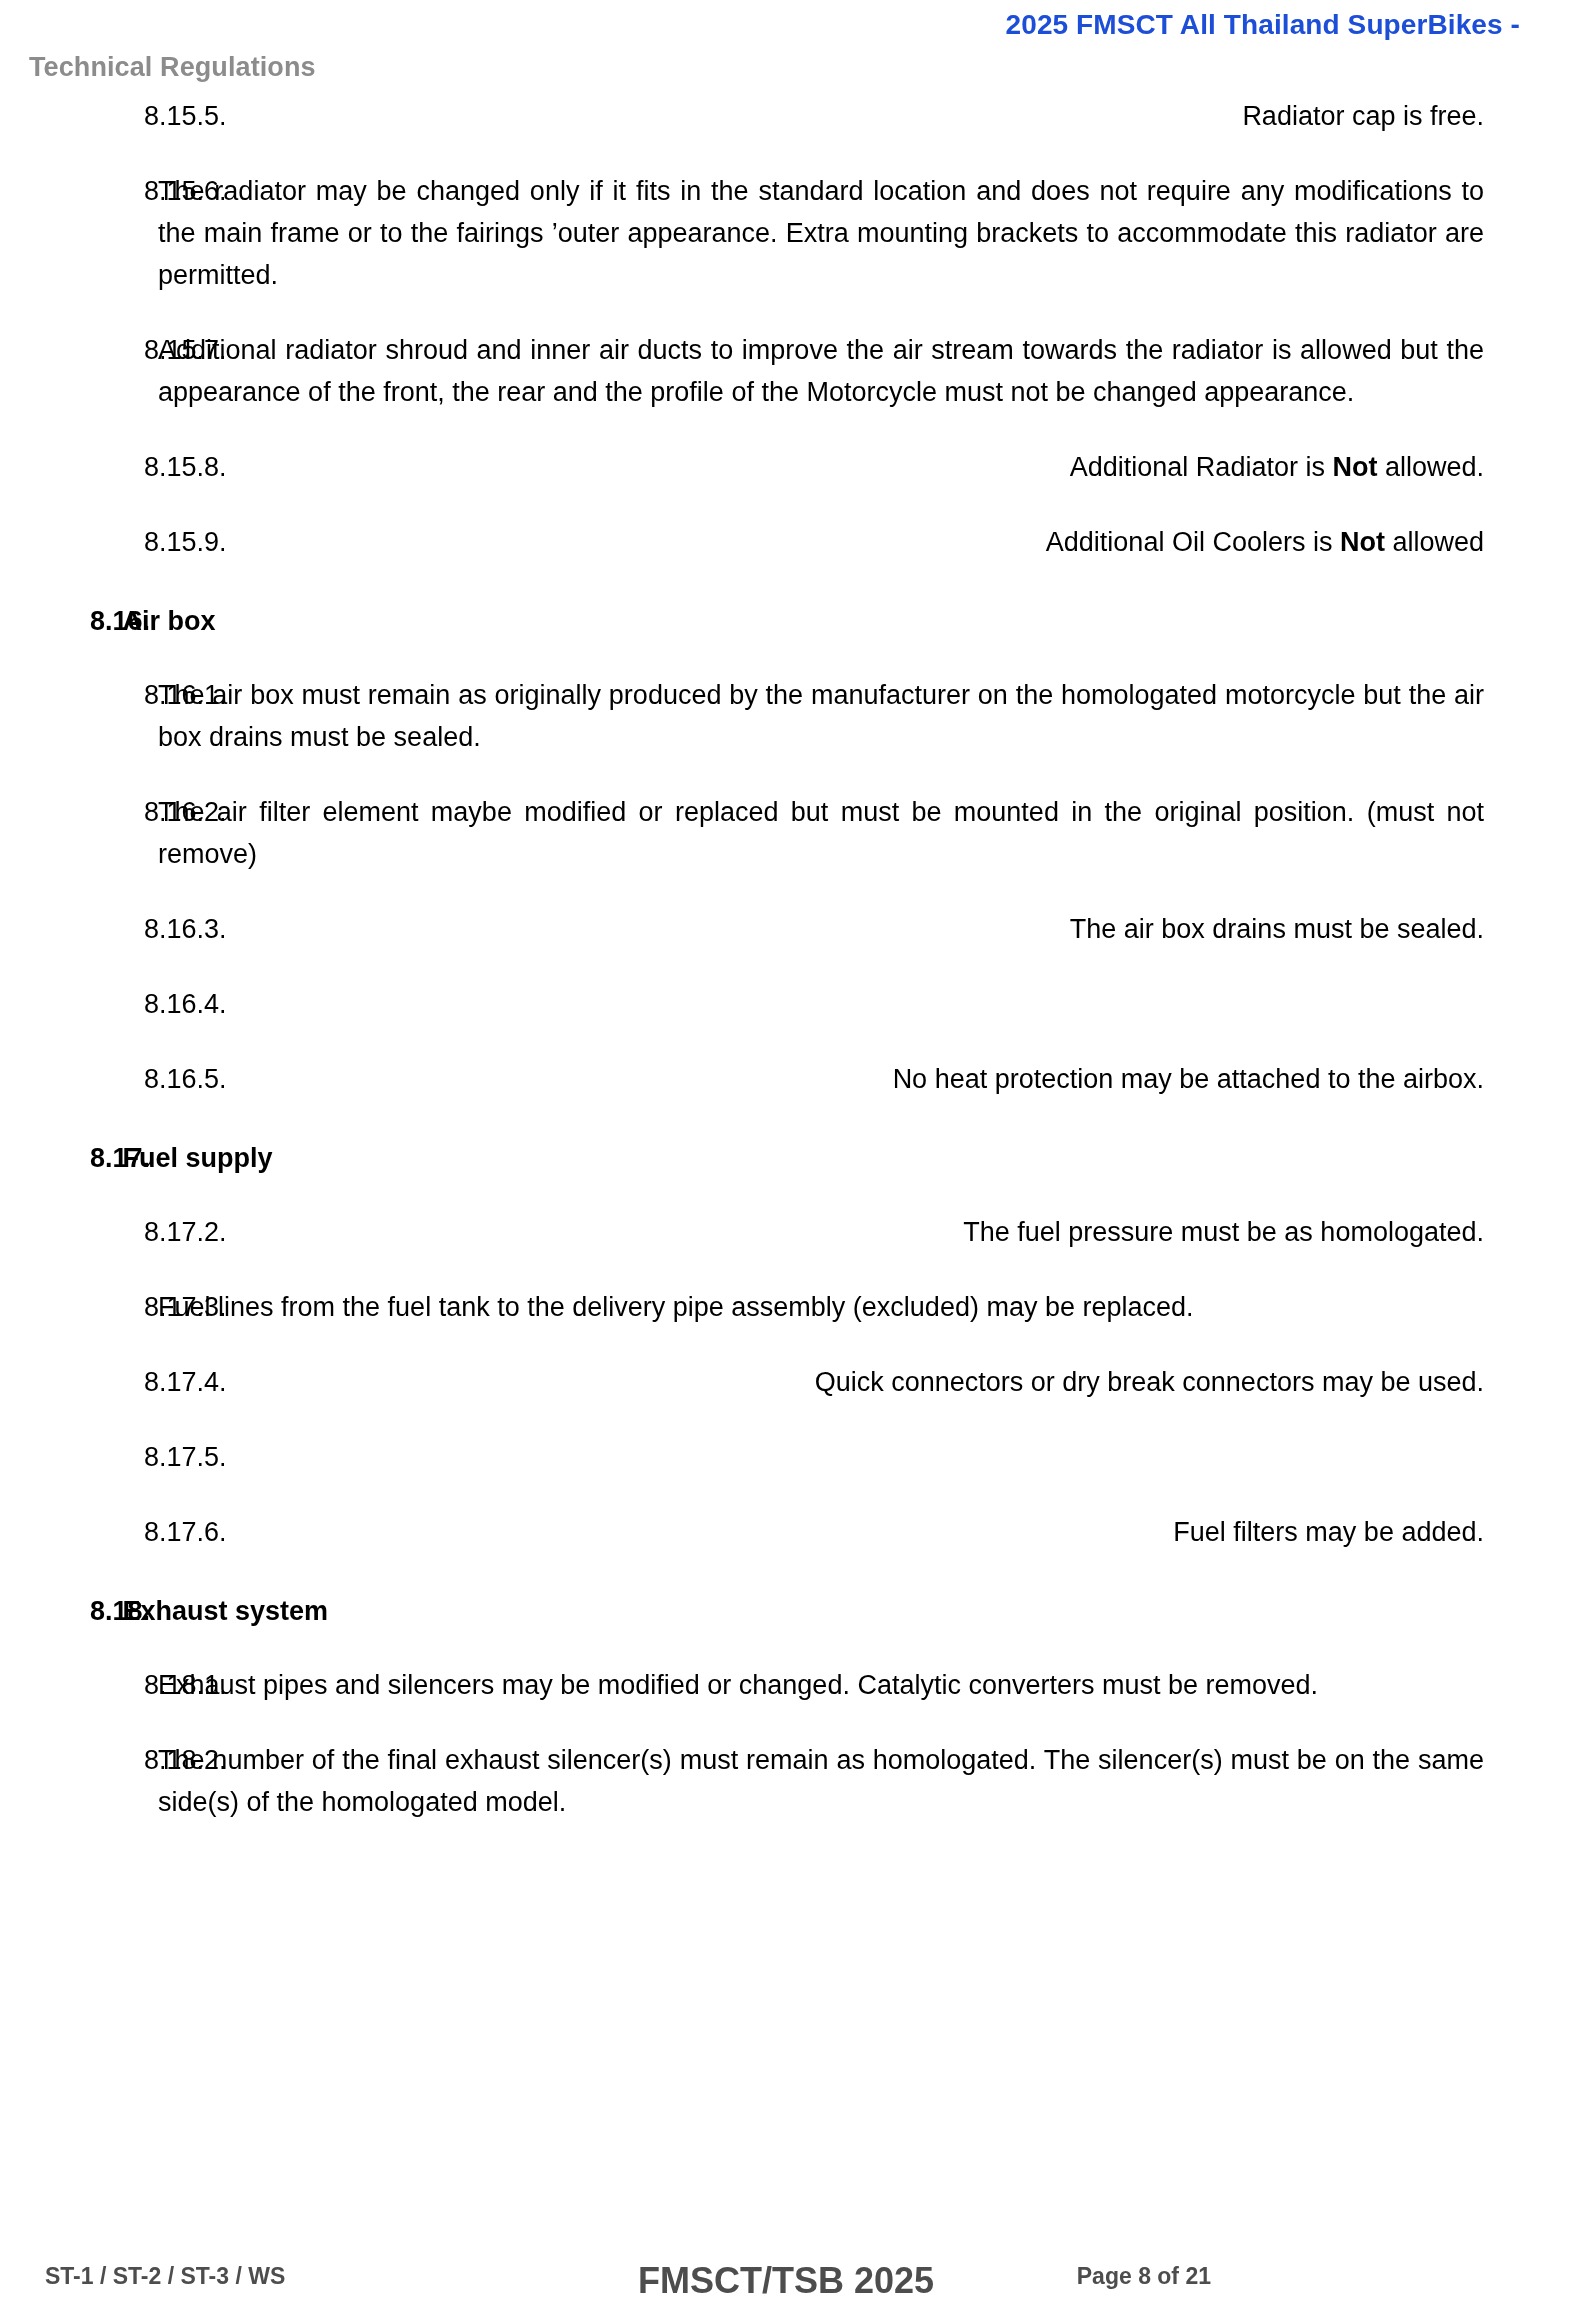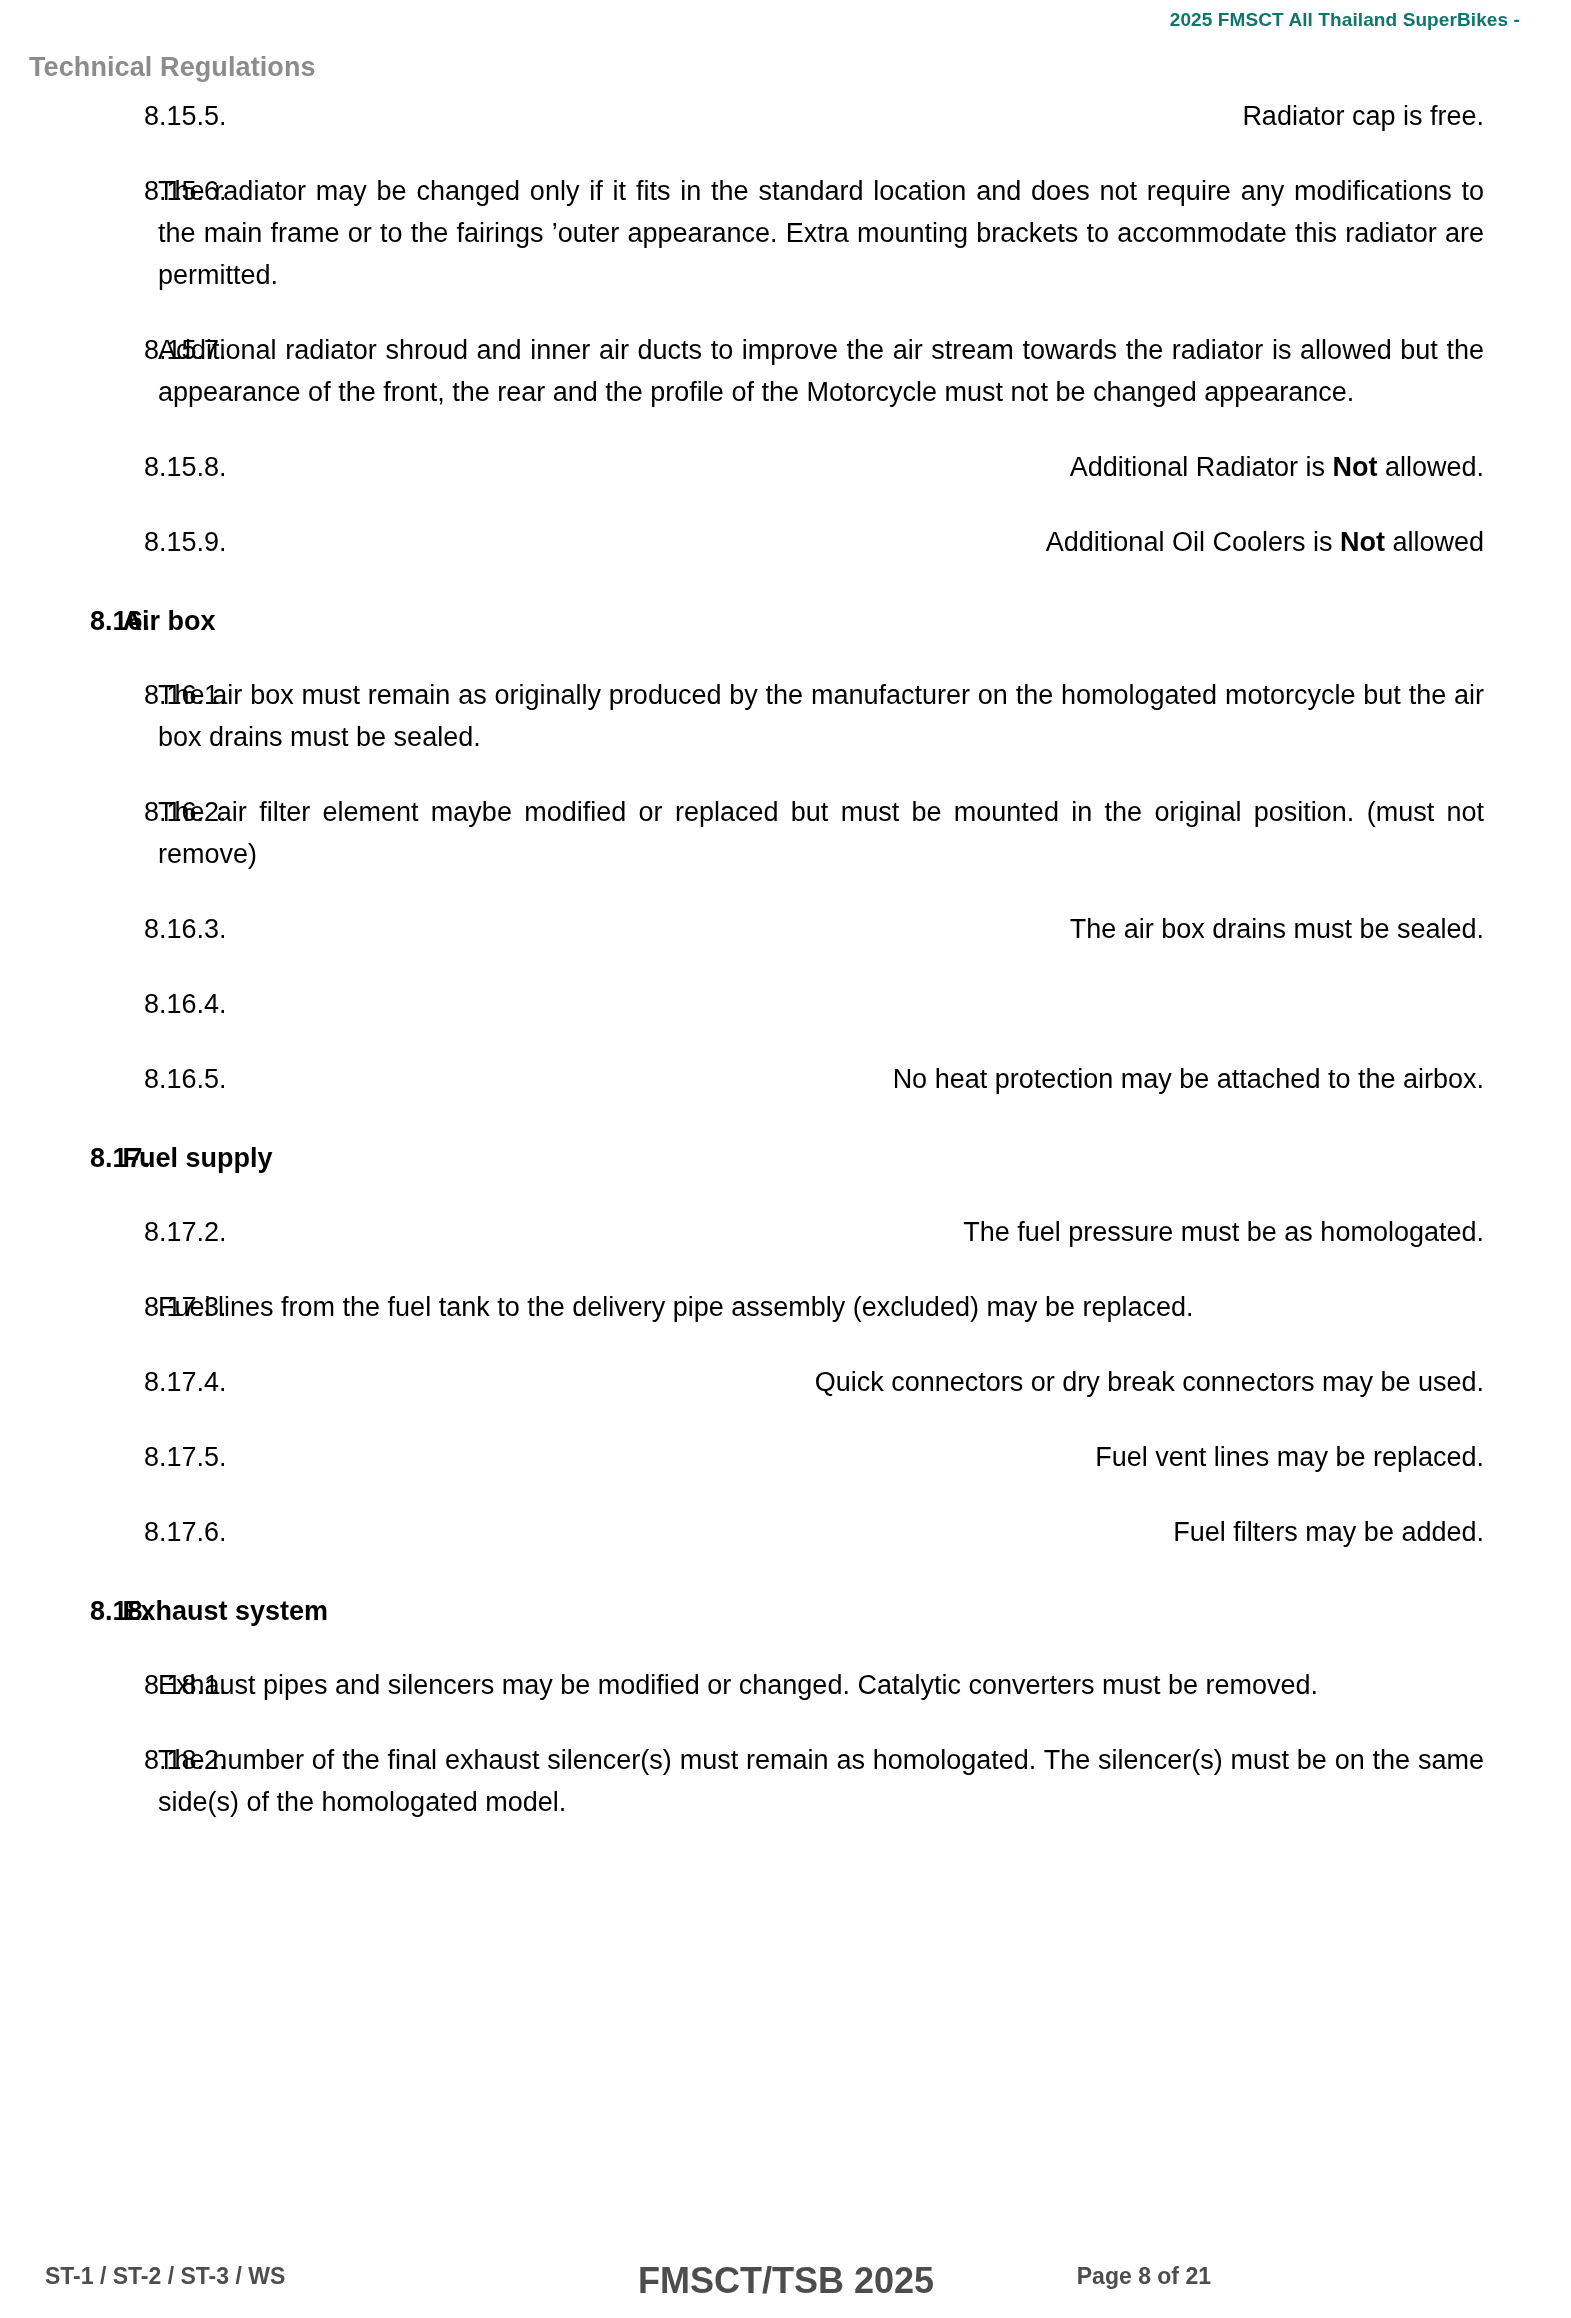--- a/index.html
+++ b/index.html
@@ -28,23 +28,23 @@
     left: 0;
     width: 1572px;
     height: 95px;
   }
   .header-line1 {
     position: absolute;
     top: 8.6px;
     left: 0;
     width: 1520px;
     text-align: right;
-    font-size: 19px;
-    font-weight: bold;
-    color: #0f766e;
+    font-size: 28px;
+    font-weight: bold;
+    color: #1d4ed8;
     letter-spacing: 0.1px;
     white-space: nowrap;
   }
   .header-line2 {
     position: absolute;
     top: 52px;
     left: 29px;
     font-size: 27px;
     font-weight: bold;
     color: #8c8c8c;
@@ -222,21 +222,20 @@
       <div class="clause">
         <div class="clause-num">8.17.3.</div>
         <div class="clause-text">Fuel lines from the fuel tank to the delivery pipe assembly (excluded) may be replaced.</div>
       </div>
       <div class="clause">
         <div class="clause-num">8.17.4.</div>
         <div class="clause-text no-justify">Quick connectors or dry break connectors may be used.</div>
       </div>
       <div class="clause">
         <div class="clause-num">8.17.5.</div>
-        <div class="clause-text no-justify">Fuel vent lines may be replaced.</div>
       </div>
       <div class="clause">
         <div class="clause-num">8.17.6.</div>
         <div class="clause-text no-justify">Fuel filters may be added.</div>
       </div>
       <div class="section-head gap-before-section">
         <span class="sh-num">8.18.</span>
         <span class="sh-title">Exhaust system</span>
       </div>
       <div class="clause">

